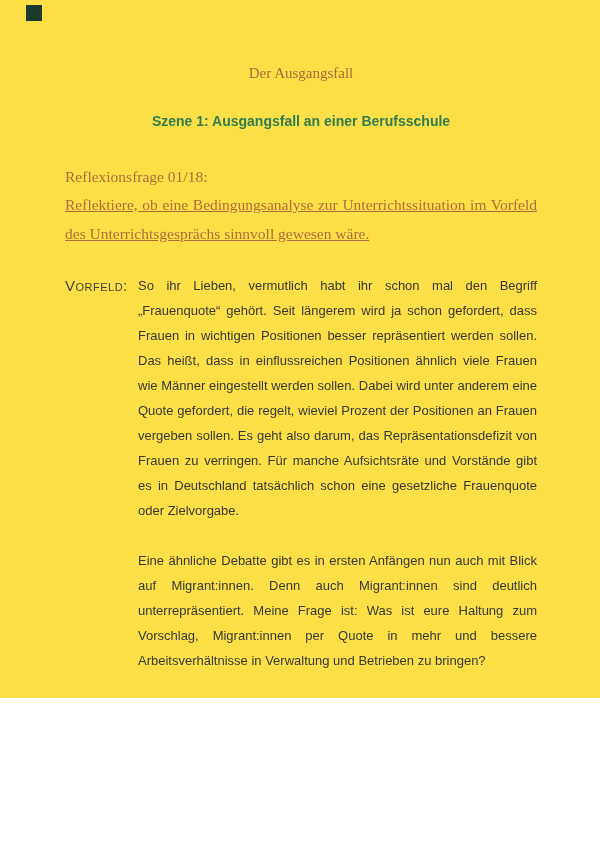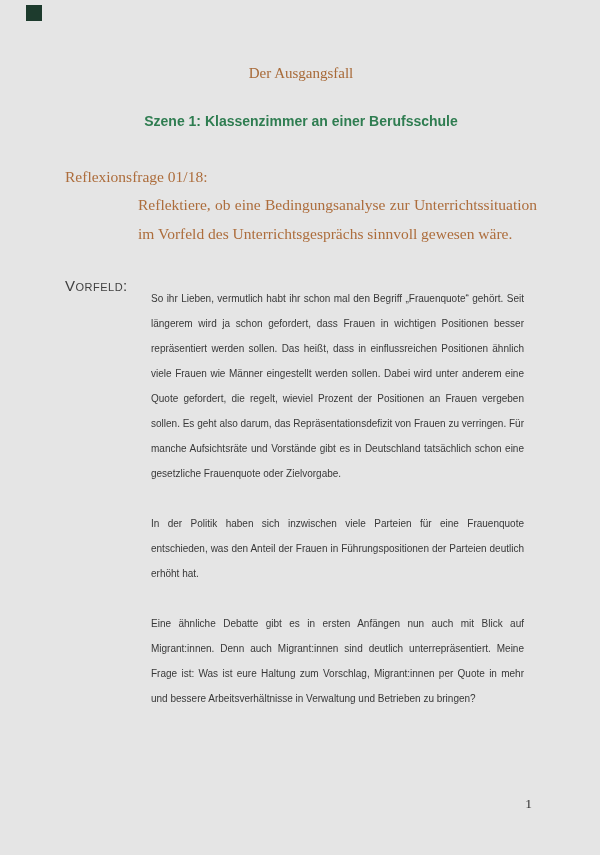--- a/index.html
+++ b/index.html
@@ -3,22 +3,22 @@
 <meta charset="utf-8">
 <style>
   html, body {
     margin: 0;
     padding: 0;
     background: #ffffff;
   }
   .page {
     position: relative;
     width: 600px;
-    height: 855px;
-    background: #e5e5e5;
+    height: 698px;
+    background: #fde047;
     overflow: hidden;
     box-sizing: border-box;
     padding: 0 63px 0 65px;
   }
   .corner-mark {
     position: absolute;
     left: 26px;
     top: 5px;
     width: 16px;
     height: 16px;
@@ -54,45 +54,45 @@
   .reflection {
     margin-top: 34px;
     font-family: "Liberation Serif", "DejaVu Serif", serif;
     color: #ad6d3c;
     font-size: 15.5px;
   }
   .reflection-label {
     line-height: 26px;
   }
   .reflection-text {
-    margin-left: 73px;
     line-height: 29px;
     text-align: justify;
+    text-decoration: underline;
   }
   .dialogue {
     margin-top: 25px;
     display: flex;
     align-items: flex-start;
     font-family: "Liberation Sans", "DejaVu Sans", sans-serif;
     color: #383838;
   }
   .speaker {
     flex: 0 0 73px;
     font-variant: small-caps;
     font-size: 15px;
     letter-spacing: 0.5px;
     line-height: 25px;
     color: #3f3f3f;
   }
   .utterances {
     flex: 1 1 auto;
   }
   .utterances p {
-    margin: 13px;
-    font-size: 10px;
+    margin: 0;
+    font-size: 13px;
     line-height: 25px;
     text-align: justify;
     hyphens: none;
   }
   .utterances p + p {
     margin-top: 25px;
   }
   .page-number {
     position: absolute;
     right: 68px;
@@ -105,32 +105,31 @@
 </head>
 <body>
 
 <div class="page">
 
   <div class="corner-mark"></div>
 
   <div class="eyebrow">Der Ausgangsfall</div>
 
 
-  <div class="subtitle">Szene 1: Klassenzimmer an einer Berufsschule</div>
+  <div class="subtitle">Szene 1: Ausgangsfall an einer Berufsschule</div>
 
   <div class="reflection">
     <div class="reflection-label">Reflexionsfrage 01/18:</div>
     <div class="reflection-text">Reflektiere, ob eine Bedingungsanalyse zur Unterrichtssituation im Vorfeld des Unterrichtsgesprächs sinnvoll gewesen wäre.</div>
   </div>
 
   <div class="dialogue">
     <div class="speaker">Vorfeld:</div>
     <div class="utterances">
       <p>So ihr Lieben, vermutlich habt ihr schon mal den Begriff „Frauenquote“ gehört. Seit längerem wird ja schon gefordert, dass Frauen in wichtigen Positionen besser repräsentiert werden sollen. Das heißt, dass in einflussreichen Positionen ähnlich viele Frauen wie Männer eingestellt werden sollen. Dabei wird unter anderem eine Quote gefordert, die regelt, wieviel Prozent der Positionen an Frauen vergeben sollen. Es geht also darum, das Repräsentationsdefizit von Frauen zu verringen. Für manche Aufsichtsräte und Vorstände gibt es in Deutschland tatsächlich schon eine gesetzliche Frauenquote oder Zielvorgabe.</p>
-      <p>In der Politik haben sich inzwischen viele Parteien für eine Frauenquote entschieden, was den Anteil der Frauen in Führungspositionen der Parteien deutlich erhöht hat.</p>
       <p>Eine ähnliche Debatte gibt es in ersten Anfängen nun auch mit Blick auf Migrant:innen. Denn auch Migrant:innen sind deutlich unterrepräsentiert. Meine Frage ist: Was ist eure Haltung zum Vorschlag, Migrant:innen per Quote in mehr und bessere Arbeitsverhältnisse in Verwaltung und Betrieben zu bringen?</p>
 
     </div>
   </div>
 
   <div class="page-number">1</div>
 
 </div>
 
 </body></html>

